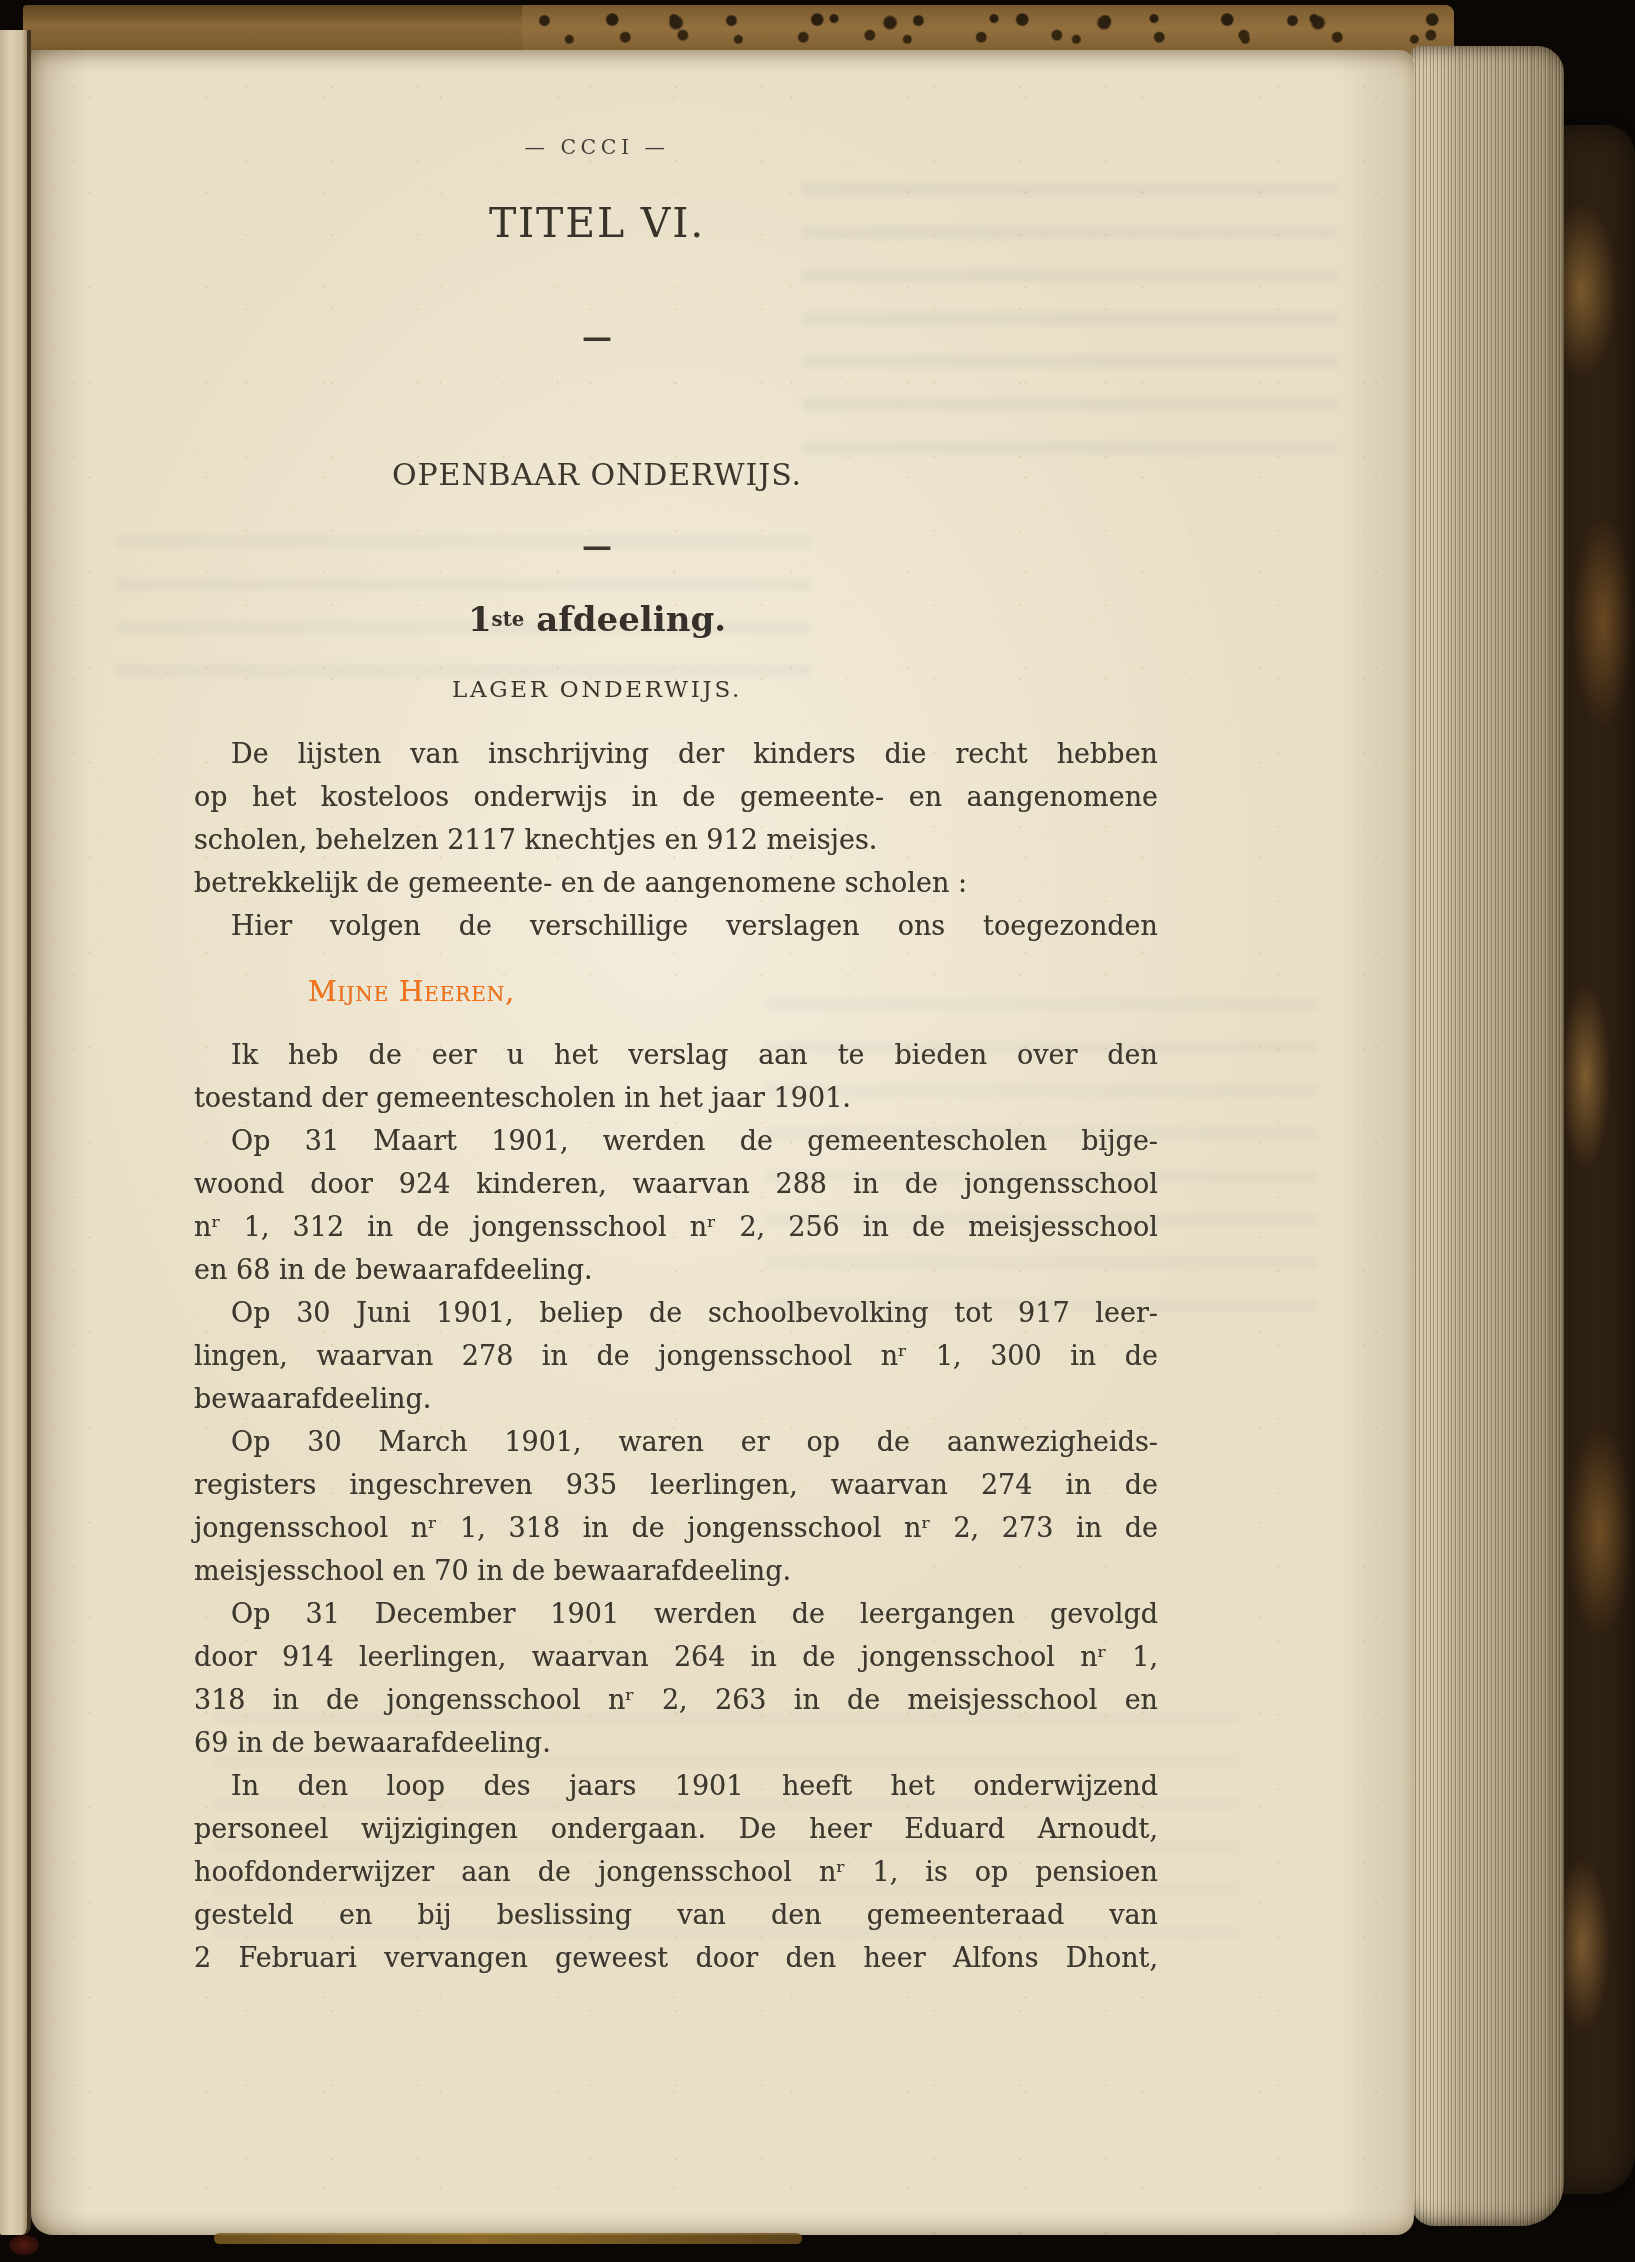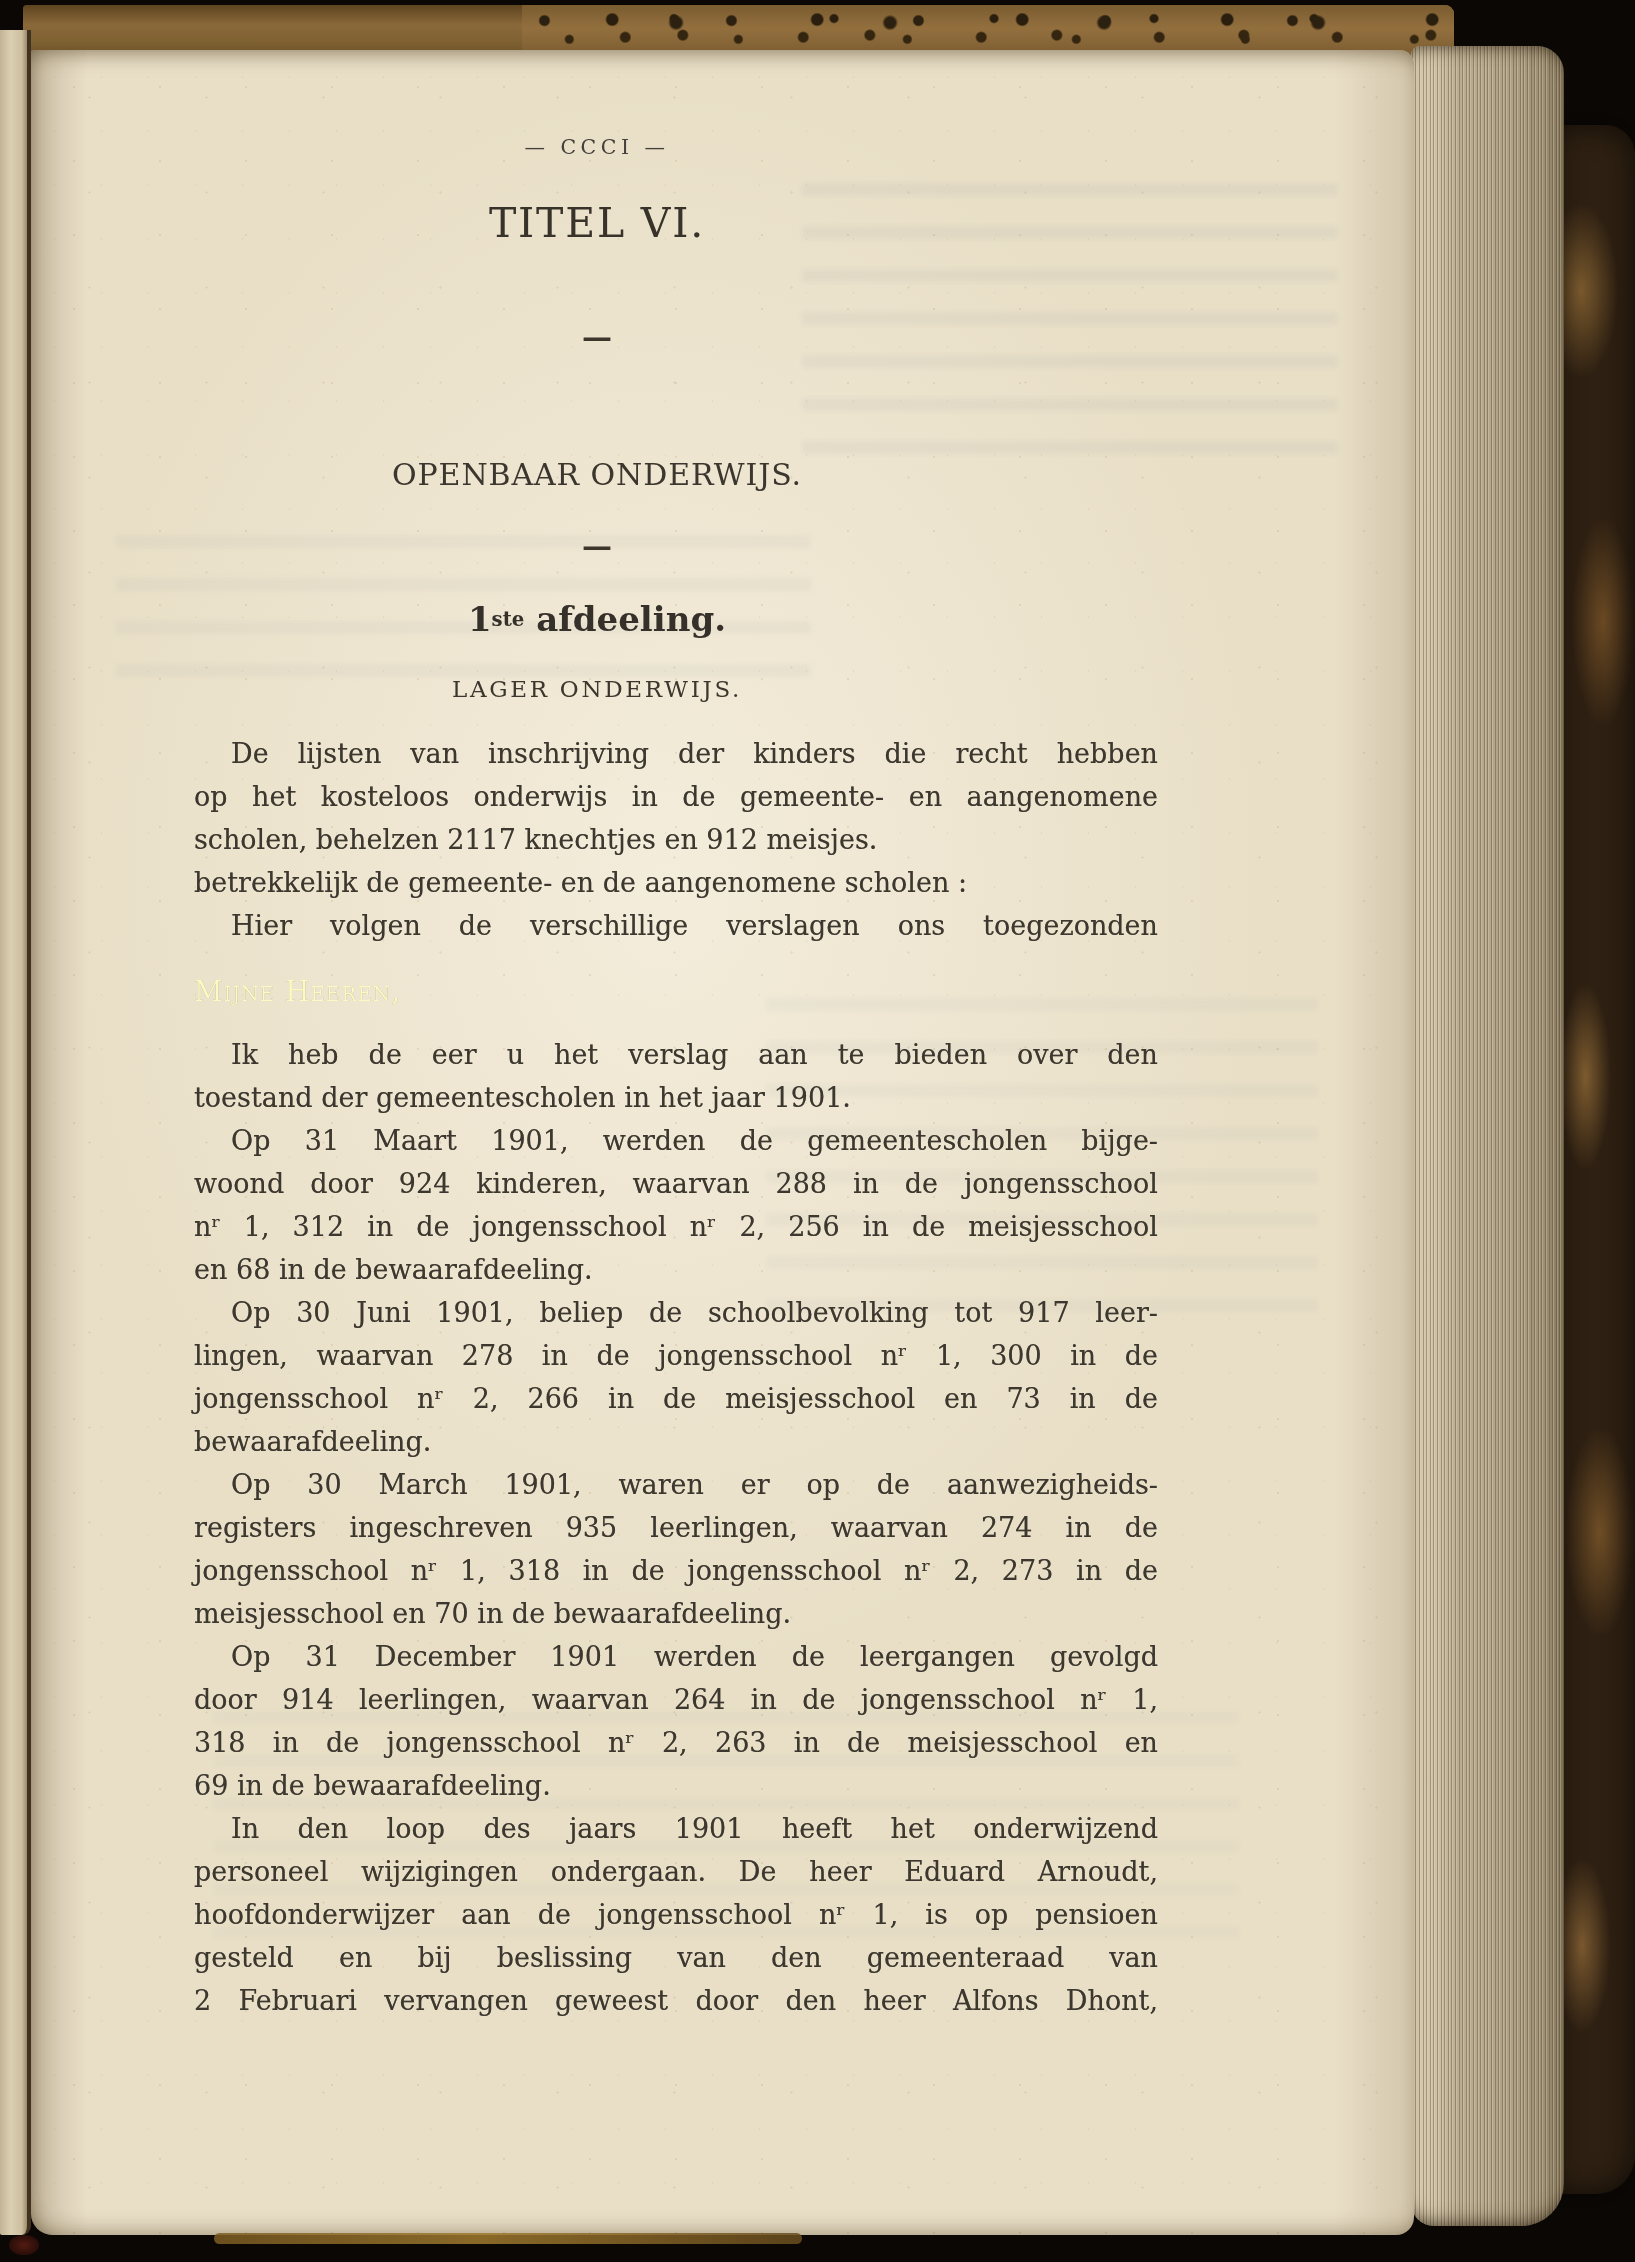--- a/index.html
+++ b/index.html
@@ -119,22 +119,22 @@
 
   .bodytext{
     position:absolute;left:194px;top:732px;width:964px;
     font-size:27px;line-height:43px;color:#3d382f;
     text-shadow:0 0 0.5px rgba(61,56,47,.55);
   }
   .ln{text-align:justify;text-align-last:justify;}
   .ln.last{text-align:left;text-align-last:left;}
   .ln.in{text-indent:37px;}
   .salutation{
-    margin-top:23px;margin-bottom:19.6px;
-    font-variant:small-caps;font-size:28px;line-height:43px;letter-spacing:0.9px;color:#fef9c3;
+    margin-top:23px;margin-bottom:19.6px;margin-left:114px;
+    font-variant:small-caps;font-size:28px;line-height:43px;letter-spacing:0.9px;color:#f97316;
   }
 </style>
 </head>
 <body>
 
 <div class="scene">
 
   <div class="top-band">
     <div class="top-band-marble"></div>
   </div>
@@ -180,21 +180,20 @@
     </div>
     <div>
       <div class="ln in">Op 31 Maart 1901, werden de gemeentescholen bijge-</div>
       <div class="ln">woond door 924 kinderen, waarvan 288 in de jongensschool</div>
       <div class="ln">nʳ 1, 312 in de jongensschool nʳ 2, 256 in de meisjesschool</div>
       <div class="ln last">en 68 in de bewaarafdeeling.</div>
     </div>
     <div>
       <div class="ln in">Op 30 Juni 1901, beliep de schoolbevolking tot 917 leer-</div>
       <div class="ln">lingen, waarvan 278 in de jongensschool nʳ 1, 300 in de</div>
-      <div class="ln">jongensschool nʳ 2, 266 in de meisjesschool en 73 in de</div>
       <div class="ln last">bewaarafdeeling.</div>
     </div>
     <div>
       <div class="ln in">Op 30 March 1901, waren er op de aanwezigheids-</div>
       <div class="ln">registers ingeschreven 935 leerlingen, waarvan 274 in de</div>
       <div class="ln">jongensschool nʳ 1, 318 in de jongensschool nʳ 2, 273 in de</div>
       <div class="ln last">meisjesschool en 70 in de bewaarafdeeling.</div>
     </div>
     <div>
       <div class="ln in">Op 31 December 1901 werden de leergangen gevolgd</div>

